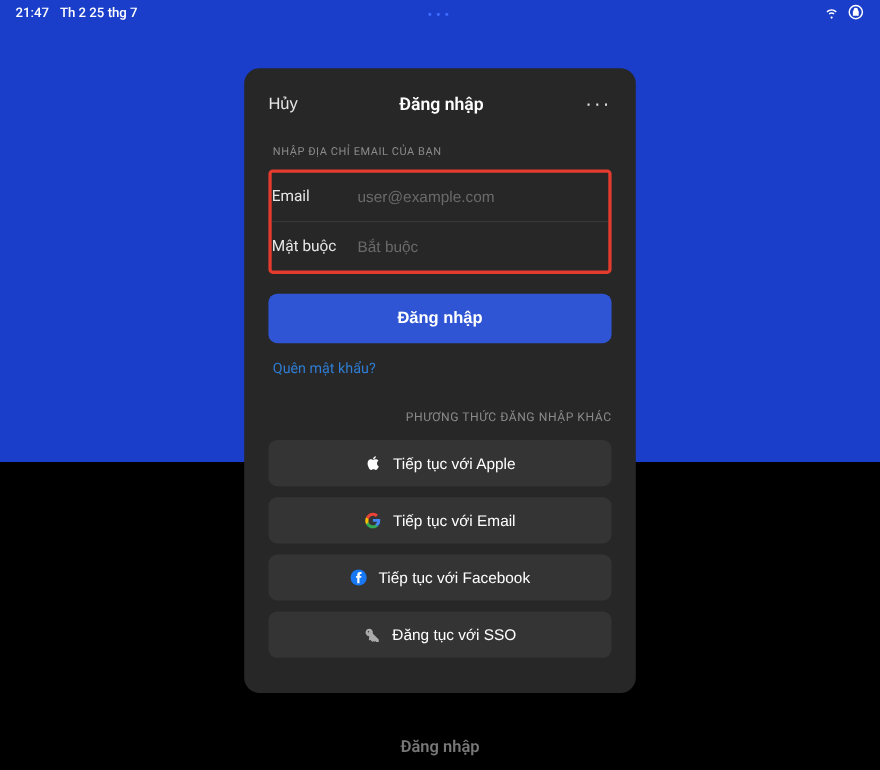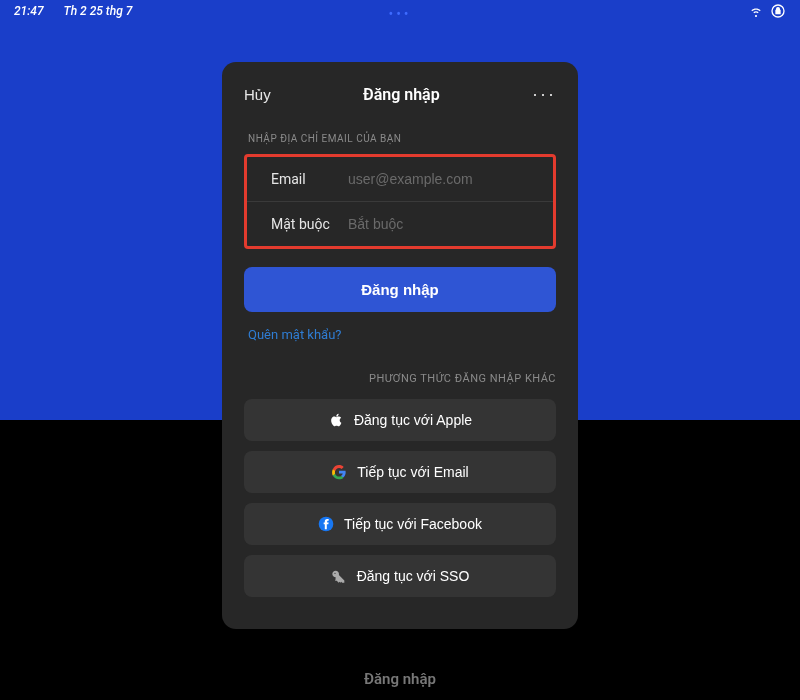--- a/index.html
+++ b/index.html
@@ -11,21 +11,21 @@
       position: relative;
     }
     .bg-top { position: absolute; top: 0; left: 0; right: 0; height: 420px; background: #1a3ec9; }
     .bg-bottom { position: absolute; top: 420px; left: 0; right: 0; bottom: 0; background: #000; }
 
     .status-bar {
       position: relative; display: flex; justify-content: space-between;
       align-items: center; padding: 3px 14px; color: #fff; font-size: 12px;
       font-weight: 500; z-index: 5;
     }
-    .status-left { display: flex; gap: 20px; font-style: italic; }
+    .status-left { display: flex; gap: 10px; }
     .status-right { display: flex; gap: 6px; align-items: center; }
 
     .dots-top { position: absolute; top: 6px; left: 50%; transform: translateX(-50%);
       color: #3e6bff; font-size: 14px; letter-spacing: 3px; z-index: 5; }
 
     .modal {
       position: absolute; top: 62px; left: 50%; transform: translateX(-50%);
       width: 356px; background: #272727; border-radius: 14px;
       padding: 22px; z-index: 10; color: #e6e6e6;
     }
@@ -40,21 +40,21 @@
     .section-label {
       font-size: 10px; color: #8a8a8a; letter-spacing: 0.5px;
       margin-bottom: 10px; padding-left: 4px;
     }
 
     .input-group {
       border: 3px solid #e33b2e; border-radius: 4px; overflow: hidden;
       margin-bottom: 18px;
     }
     .input-row {
-      display: flex; align-items: center; padding: 14px 24px;
+      display: flex; align-items: center; padding: 14px 0;
       border-bottom: 1px solid #3a3a3a;
     }
     .input-row:last-child { border-bottom: none; }
     .field-label { width: 78px; font-size: 14px; color: #e6e6e6; }
     .field-input {
       flex: 1; background: transparent; border: none; outline: none;
       font-size: 14px; color: #f97316;
     }
     .field-input::placeholder { color: #6a6a6a; }
 
@@ -141,21 +141,21 @@
   <a class="forgot-link">Quên mật khẩu?</a>
 
   <div class="alt-section-label">PHƯƠNG THỨC ĐĂNG NHẬP KHÁC</div>
 
   <button class="social-btn">
     <span class="icon apple-icon">
       <svg viewBox="0 0 24 24" fill="#fff">
           <path d="M17.5 12.5c0-2.5 2-3.7 2.1-3.8-1.1-1.6-2.9-1.9-3.5-1.9-1.5-.2-2.9.9-3.6.9s-1.9-.9-3.1-.8c-1.6 0-3.1.9-3.9 2.4-1.7 2.9-.4 7.2 1.2 9.6.8 1.2 1.7 2.5 3 2.4 1.2 0 1.6-.8 3.1-.8s1.9.8 3.1.8c1.3 0 2.1-1.2 2.9-2.3.9-1.3 1.3-2.6 1.3-2.7-.1 0-2.5-1-2.6-3.8zm-2.5-7c.7-.8 1.1-1.9 1-3-1 0-2.1.7-2.8 1.5-.6.7-1.1 1.9-1 2.9 1.1.1 2.1-.5 2.8-1.4z"></path>
         </svg>
     </span>
-    <span>Đăng tục với Apple</span>
+    <span>Tiếp tục với Apple</span>
   </button>
 
   <button class="social-btn">
     <span class="icon google-icon">
       <svg viewBox="0 0 24 24">
           <path fill="#4285F4" d="M22 12.2c0-.7-.1-1.4-.2-2H12v3.9h5.6c-.2 1.3-1 2.4-2.1 3.1v2.6h3.4c2-1.8 3.1-4.5 3.1-7.6z"></path>
           <path fill="#34A853" d="M12 23c2.8 0 5.2-.9 6.9-2.5l-3.4-2.6c-.9.6-2.1 1-3.5 1-2.7 0-5-1.8-5.8-4.3H2.7v2.7C4.4 20.7 7.9 23 12 23z"></path>
           <path fill="#FBBC05" d="M6.2 14.6c-.2-.6-.3-1.3-.3-2s.1-1.4.3-2V7.9H2.7C2 9.3 1.6 10.8 1.6 12.6s.4 3.3 1.1 4.7l3.5-2.7z"></path>
           <path fill="#EA4335" d="M12 5.9c1.5 0 2.9.5 4 1.5l3-3C17.2 2.6 14.8 1.6 12 1.6 7.9 1.6 4.4 3.9 2.7 7.9l3.5 2.7C7 8.1 9.3 5.9 12 5.9z"></path>
         </svg>

